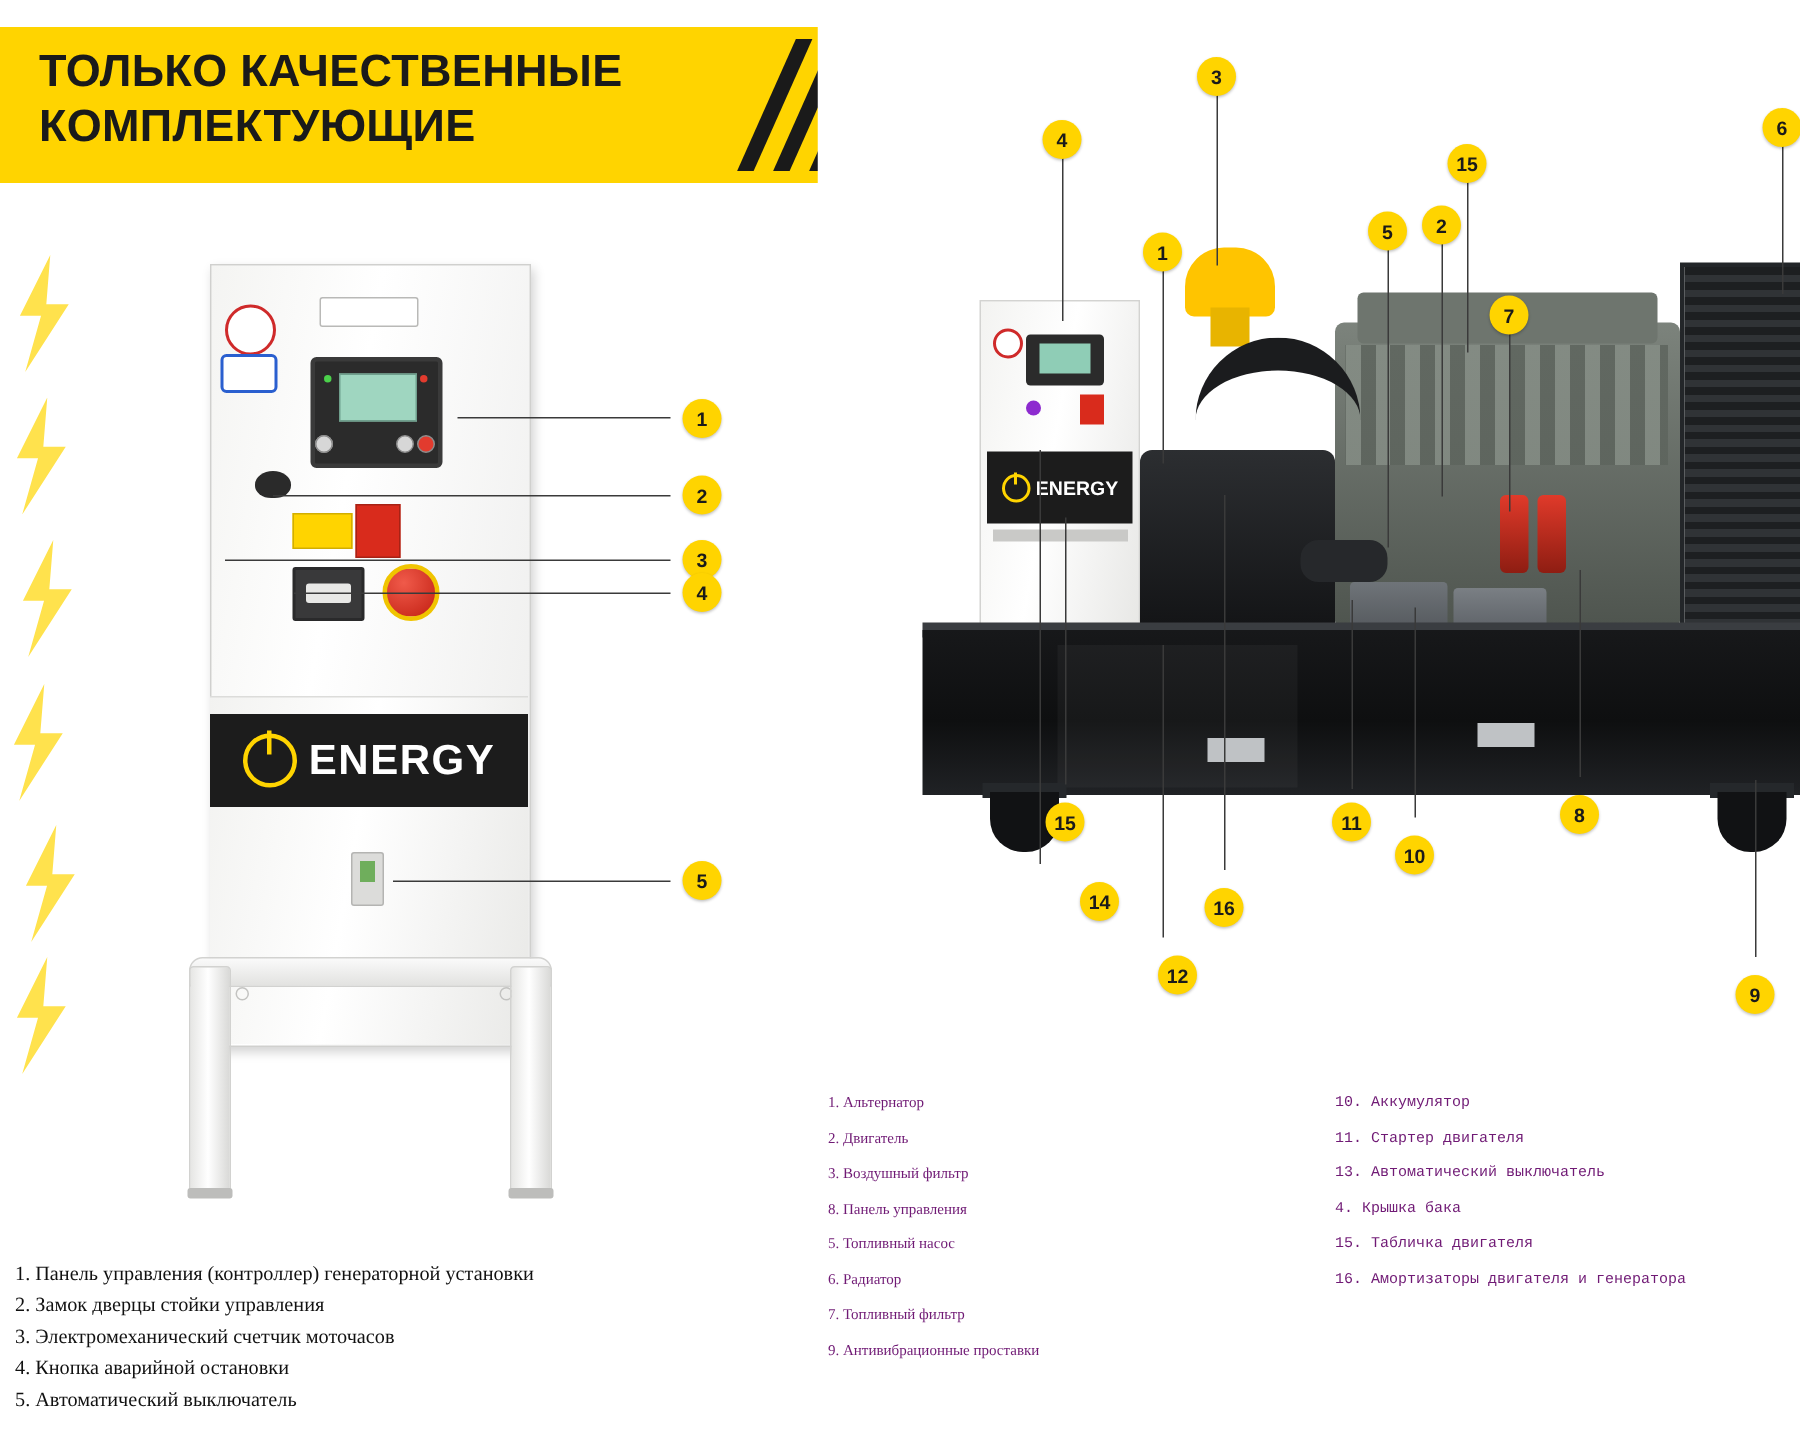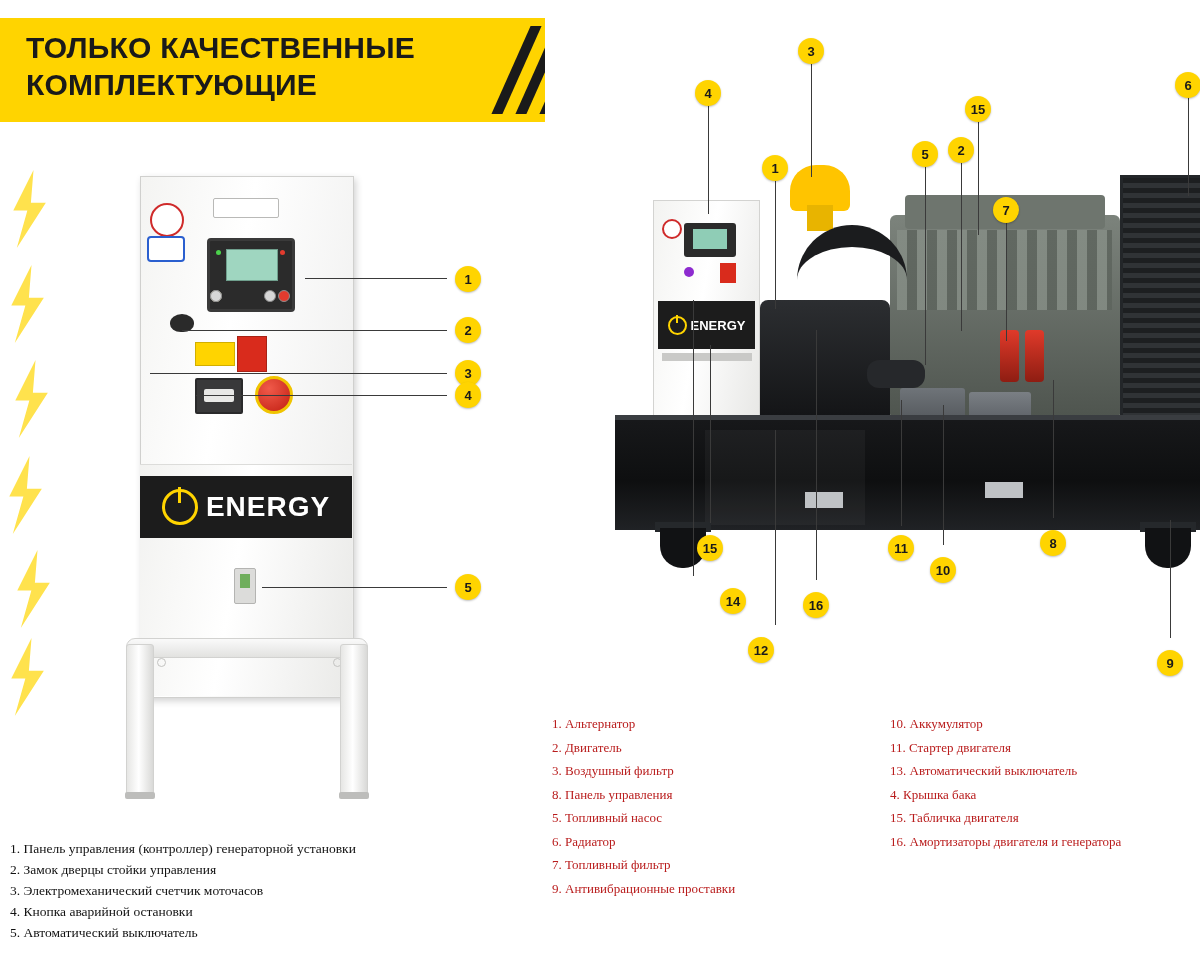--- a/index.html
+++ b/index.html
@@ -164,23 +164,23 @@
   .lead.h{height:1px;}
   .lead.v{width:1px;}
 
   
   .legend-left{
     position:absolute;left:10px;top:838px;width:420px;
     font-size:13.5px;line-height:21px;color:#111;
   }
   .legend-left li{list-style:none;}
   .legend-bottom{position:absolute;left:552px;top:708px;width:640px;}
-  .legend-col{position:absolute;top:4px;font-size:13px;line-height:23.5px;color:#b91c1c;}
+  .legend-col{position:absolute;top:16px;font-size:10px;line-height:23.5px;color:#701a75;}
   .legend-col.c1{left:0;width:340px;}
-  .legend-col.c2{left:338px;width:310px;}
+  .legend-col.c2{left:338px;width:310px;font-family:Liberation Mono, monospace;}
   .legend-col ul{margin:0;padding:0;}
   .legend-col li{list-style:none;}
   ul{margin:0;padding:0;}
 </style>
 </head>
 <body>
 
 <div class="banner"></div>
 <div class="banner-title">ТОЛЬКО КАЧЕСТВЕННЫЕ
 КОМПЛЕКТУЮЩИЕ</div>
@@ -330,21 +330,21 @@
     <div class="bubble" style="left: 762px; top: 155px;">1</div>
     <div class="bubble" style="left: 912px; top: 141px;">5</div>
     <div class="bubble" style="left: 948px; top: 137px;">2</div>
     <div class="bubble" style="left: 993px; top: 197px;">7</div>
     <div class="bubble" style="left: 697px; top: 535px;">15</div>
     <div class="bubble" style="left: 888px; top: 535px;">11</div>
     <div class="bubble" style="left: 1040px; top: 530px;">8</div>
     <div class="bubble" style="left: 930px; top: 557px;">10</div>
     <div class="bubble" style="left: 720px; top: 588px;">14</div>
     <div class="bubble" style="left: 803px; top: 592px;">16</div>
-    <div class="bubble" style="left: 748px; top: 637px;">12</div>
+    <div class="bubble" style="left: 772px; top: 637px;">12</div>
     <div class="bubble" style="left: 1157px; top: 650px;">9</div>
   </div>
 
 <ul class="legend-left">
   <li>1. Панель управления (контроллер) генераторной установки</li>
   <li>2. Замок дверцы стойки управления</li>
   <li>3. Электромеханический счетчик моточасов</li>
   <li>4. Кнопка аварийной остановки</li>
   <li>5. Автоматический выключатель</li>
 </ul>

